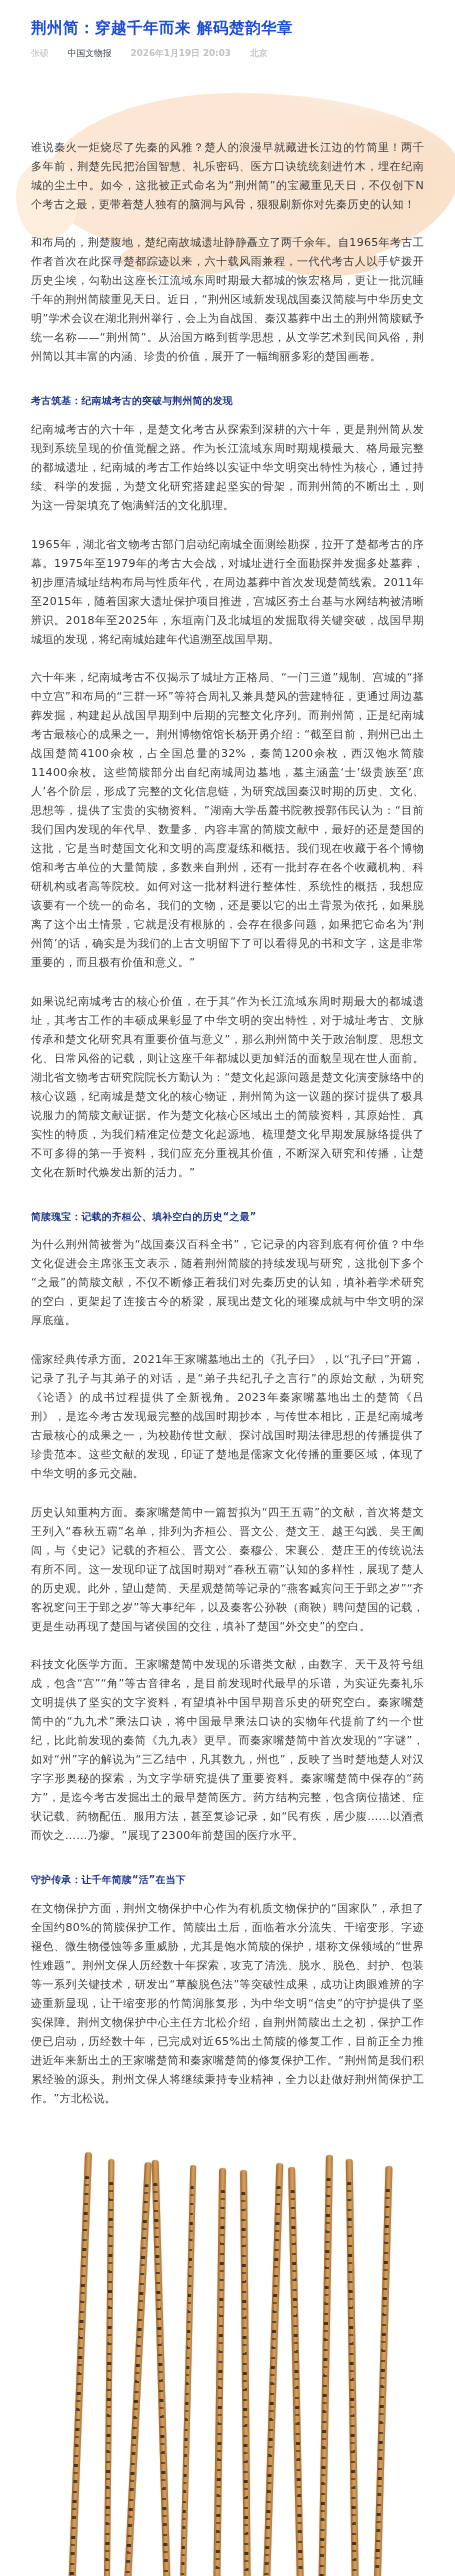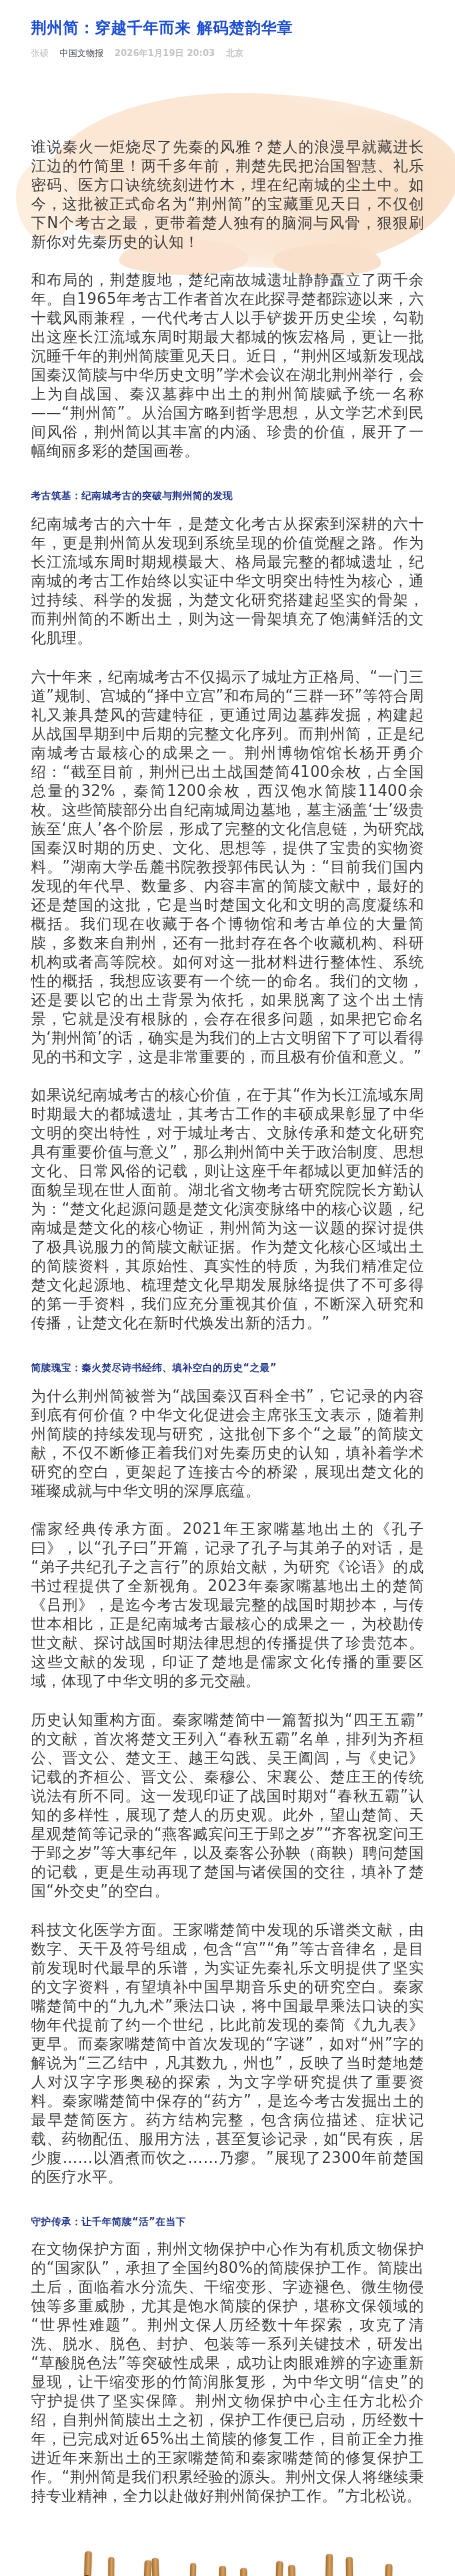--- a/index.html
+++ b/index.html
@@ -1,36 +1,36 @@
 <!DOCTYPE html>
 <html lang="zh" style="font-size:8.2px"><head>
 <meta charset="utf-8">
 <style>
   html,body{margin:0;padding:0;background:#ffffff;}
   body{width:455px;font-family:"DejaVu Sans","Liberation Sans",sans-serif;-webkit-font-smoothing:antialiased;}
   .page{position:relative;padding:0 31px 20.6px 31px;overflow:hidden;}
 
   .title{margin:17.5px 0 0 0;font-size:15.5px;line-height:1.35;font-weight:700;color:#1d4ed8;letter-spacing:0.5px;}
-  .byline{margin-top:9.3px;display:flex;align-items:flex-end;gap:11px;font-size:8.8px;}
+  .byline{margin-top:9.3px;display:flex;align-items:flex-end;gap:19px;font-size:8.8px;}
   .byline .author{color:#bcbcbc;}
   .byline .source{color:#3c4350;}
   .byline .datetime,.byline .location{color:#c3c3c3;font-weight:bold;}
 
   
   .intro{position:relative;margin-top:78px;}
   .blob,.blob2,.blob3,.blob4{position:absolute;z-index:0;}
   .blob{left:14.4px;top:-45px;right:-36px;height:175px;background:
       radial-gradient(60% 70% at 30% 40%, #fbe7d4 0%, #fbe7d4 70%, rgba(251,231,212,0) 100%),
       radial-gradient(55% 65% at 75% 55%, #f8ddc3 0%, #fae4cf 60%, rgba(250,228,207,0) 100%);
       border-radius:46% 54% 42% 58% / 52% 44% 56% 48%;}
   .blob2{left:88px;top:101px;width:129px;height:36px;background:#fae3cf;border-radius:50% 50% 45% 55%/60% 55% 45% 40%;}
   .blob3{left:242px;top:106px;width:108px;height:32px;background:#f9e0ca;border-radius:55% 45% 50% 50%/50% 60% 40% 50%;}
   .blob4{left:-15.5px;top:20.6px;width:62px;height:82px;background:#fdeede;border-radius:60% 40% 55% 45%/45% 55% 45% 55%;}
 
-  p.body-text{position:relative;z-index:1;margin:19.6px 0 0 0;font-size:15px;line-height:19px;color:#3d3d3d;text-align:justify;letter-spacing:0.3px;}
+  p.body-text{position:relative;z-index:1;margin:19.6px 0 0 0;font-size:11px;line-height:19px;color:#3d3d3d;text-align:justify;letter-spacing:0.3px;}
   .intro p.body-text{margin-top:0;}
   .epigraph{margin-top:29px;}
 
   h2.section-heading{margin:28px 0 0 0;font-size:9.8px;line-height:1.5;font-weight:700;color:#22388f;letter-spacing:0.3px;}
   h2.section-heading + p.body-text{margin-top:11px;}
 
   
   .fig1{position:relative;margin-top:30px;height:507px;background:#ffffff;}
   .slip{position:absolute;border-radius:3.1px;background:linear-gradient(90deg,#9e6527,#c78f4e 35%,#d4a164 55%,#b2793a);box-shadow:0 0 1px rgba(90,55,15,.5);}
   .slip::after{content:"";position:absolute;left:22%;right:22%;top:5%;bottom:3%;opacity:.85;border-radius:1px;
@@ -59,24 +59,25 @@
     <div class="blob2"></div>
     <div class="blob3"></div>
     <div class="blob4"></div>
     <p class="body-text">谁说秦火一炬烧尽了先秦的风雅？楚人的浪漫早就藏进长江边的竹简里！两千多年前，荆楚先民把治国智慧、礼乐密码、医方口诀统统刻进竹木，埋在纪南城的尘土中。如今，这批被正式命名为“荆州简”的宝藏重见天日，不仅创下N个考古之最，更带着楚人独有的脑洞与风骨，狠狠刷新你对先秦历史的认知！</p>
   </div>
 
   <p class="body-text">和布局的，荆楚腹地，楚纪南故城遗址静静矗立了两千余年。自1965年考古工作者首次在此探寻楚都踪迹以来，六十载风雨兼程，一代代考古人以手铲拨开历史尘埃，勾勒出这座长江流域东周时期最大都城的恢宏格局，更让一批沉睡千年的荆州简牍重见天日。近日，“荆州区域新发现战国秦汉简牍与中华历史文明”学术会议在湖北荆州举行，会上为自战国、秦汉墓葬中出土的荆州简牍赋予统一名称——“荆州简”。从治国方略到哲学思想，从文学艺术到民间风俗，荆州简以其丰富的内涵、珍贵的价值，展开了一幅绚丽多彩的楚国画卷。</p>
 
   <h2 class="section-heading">考古筑基：纪南城考古的突破与荆州简的发现</h2>
   <p class="body-text">纪南城考古的六十年，是楚文化考古从探索到深耕的六十年，更是荆州简从发现到系统呈现的价值觉醒之路。作为长江流域东周时期规模最大、格局最完整的都城遗址，纪南城的考古工作始终以实证中华文明突出特性为核心，通过持续、科学的发掘，为楚文化研究搭建起坚实的骨架，而荆州简的不断出土，则为这一骨架填充了饱满鲜活的文化肌理。</p>
+  <p class="body-text">1965年，湖北省文物考古部门启动纪南城全面测绘勘探，拉开了楚都考古的序幕。1975年至1979年的考古大会战，对城址进行全面勘探并发掘多处墓葬，初步厘清城址结构布局与性质年代，在周边墓葬中首次发现楚简线索。2011年至2015年，随着国家大遗址保护项目推进，宫城区夯土台基与水网结构被清晰辨识。2018年至2025年，东垣南门及北城垣的发掘取得关键突破，战国早期城垣的发现，将纪南城始建年代追溯至战国早期。</p>
   <p class="body-text">六十年来，纪南城考古不仅揭示了城址方正格局、“一门三道”规制、宫城的“择中立宫”和布局的“三群一环”等符合周礼又兼具楚风的营建特征，更通过周边墓葬发掘，构建起从战国早期到中后期的完整文化序列。而荆州简，正是纪南城考古最核心的成果之一。荆州博物馆馆长杨开勇介绍：“截至目前，荆州已出土战国楚简4100余枚，占全国总量的32%，秦简1200余枚，西汉饱水简牍11400余枚。这些简牍部分出自纪南城周边墓地，墓主涵盖‘士’级贵族至‘庶人’各个阶层，形成了完整的文化信息链，为研究战国秦汉时期的历史、文化、思想等，提供了宝贵的实物资料。”湖南大学岳麓书院教授郭伟民认为：“目前我们国内发现的年代早、数量多、内容丰富的简牍文献中，最好的还是楚国的这批，它是当时楚国文化和文明的高度凝练和概括。我们现在收藏于各个博物馆和考古单位的大量简牍，多数来自荆州，还有一批封存在各个收藏机构、科研机构或者高等院校。如何对这一批材料进行整体性、系统性的概括，我想应该要有一个统一的命名。我们的文物，还是要以它的出土背景为依托，如果脱离了这个出土情景，它就是没有根脉的，会存在很多问题，如果把它命名为‘荆州简’的话，确实是为我们的上古文明留下了可以看得见的书和文字，这是非常重要的，而且极有价值和意义。”</p>
   <p class="body-text">如果说纪南城考古的核心价值，在于其“作为长江流域东周时期最大的都城遗址，其考古工作的丰硕成果彰显了中华文明的突出特性，对于城址考古、文脉传承和楚文化研究具有重要价值与意义”，那么荆州简中关于政治制度、思想文化、日常风俗的记载，则让这座千年都城以更加鲜活的面貌呈现在世人面前。湖北省文物考古研究院院长方勤认为：“楚文化起源问题是楚文化演变脉络中的核心议题，纪南城是楚文化的核心物证，荆州简为这一议题的探讨提供了极具说服力的简牍文献证据。作为楚文化核心区域出土的简牍资料，其原始性、真实性的特质，为我们精准定位楚文化起源地、梳理楚文化早期发展脉络提供了不可多得的第一手资料，我们应充分重视其价值，不断深入研究和传播，让楚文化在新时代焕发出新的活力。”</p>
 
-  <h2 class="section-heading">简牍瑰宝：秦火焚尽诗书经纬、填补空白的历史“之最”</h2>
+  <h2 class="section-heading">简牍瑰宝：记载的齐桓公、填补空白的历史“之最”</h2>
   <p class="body-text">为什么荆州简被誉为“战国秦汉百科全书”，它记录的内容到底有何价值？中华文化促进会主席张玉文表示，随着荆州简牍的持续发现与研究，这批创下多个“之最”的简牍文献，不仅不断修正着我们对先秦历史的认知，填补着学术研究的空白，更架起了连接古今的桥梁，展现出楚文化的璀璨成就与中华文明的深厚底蕴。</p>
   <p class="body-text">儒家经典传承方面。2021年王家嘴墓地出土的《孔子曰》，以“孔子曰”开篇，记录了孔子与其弟子的对话，是“弟子共纪孔子之言行”的原始文献，为研究《论语》的成书过程提供了全新视角。2023年秦家嘴墓地出土的楚简《吕刑》，是迄今考古发现最完整的战国时期抄本，与传世本相比，正是纪南城考古最核心的成果之一，为校勘传世文献、探讨战国时期法律思想的传播提供了珍贵范本。这些文献的发现，印证了楚地是儒家文化传播的重要区域，体现了中华文明的多元交融。</p>
   <p class="body-text">历史认知重构方面。秦家嘴楚简中一篇暂拟为“四王五霸”的文献，首次将楚文王列入“春秋五霸”名单，排列为齐桓公、晋文公、楚文王、越王勾践、吴王阖闾，与《史记》记载的齐桓公、晋文公、秦穆公、宋襄公、楚庄王的传统说法有所不同。这一发现印证了战国时期对“春秋五霸”认知的多样性，展现了楚人的历史观。此外，望山楚简、天星观楚简等记录的“燕客臧宾问王于郢之岁”“齐客祝窆问王于郢之岁”等大事纪年，以及秦客公孙鞅（商鞅）聘问楚国的记载，更是生动再现了楚国与诸侯国的交往，填补了楚国“外交史”的空白。</p>
   <p class="body-text">科技文化医学方面。王家嘴楚简中发现的乐谱类文献，由数字、天干及符号组成，包含“宫”“角”等古音律名，是目前发现时代最早的乐谱，为实证先秦礼乐文明提供了坚实的文字资料，有望填补中国早期音乐史的研究空白。秦家嘴楚简中的“九九术”乘法口诀，将中国最早乘法口诀的实物年代提前了约一个世纪，比此前发现的秦简《九九表》更早。而秦家嘴楚简中首次发现的“字谜”，如对“州”字的解说为“三乙结中，凡其数九，州也”，反映了当时楚地楚人对汉字字形奥秘的探索，为文字学研究提供了重要资料。秦家嘴楚简中保存的“药方”，是迄今考古发掘出土的最早楚简医方。药方结构完整，包含病位描述、症状记载、药物配伍、服用方法，甚至复诊记录，如“民有疾，居少腹……以酒煮而饮之……乃瘳。”展现了2300年前楚国的医疗水平。</p>
 
   <h2 class="section-heading">守护传承：让千年简牍“活”在当下</h2>
   <p class="body-text">在文物保护方面，荆州文物保护中心作为有机质文物保护的“国家队”，承担了全国约80%的简牍保护工作。简牍出土后，面临着水分流失、干缩变形、字迹褪色、微生物侵蚀等多重威胁，尤其是饱水简牍的保护，堪称文保领域的“世界性难题”。荆州文保人历经数十年探索，攻克了清洗、脱水、脱色、封护、包装等一系列关键技术，研发出“草酸脱色法”等突破性成果，成功让肉眼难辨的字迹重新显现，让干缩变形的竹简润胀复形，为中华文明“信史”的守护提供了坚实保障。荆州文物保护中心主任方北松介绍，自荆州简牍出土之初，保护工作便已启动，历经数十年，已完成对近65%出土简牍的修复工作，目前正全力推进近年来新出土的王家嘴楚简和秦家嘴楚简的修复保护工作。“荆州简是我们积累经验的源头。荆州文保人将继续秉持专业精神，全力以赴做好荆州简保护工作。”方北松说。</p>
 
   <div class="fig1">
     <div class="slip" style="left:45px;top:14.4px;height:470px;width:6.7px;transform:rotate(2.2deg);"></div>

